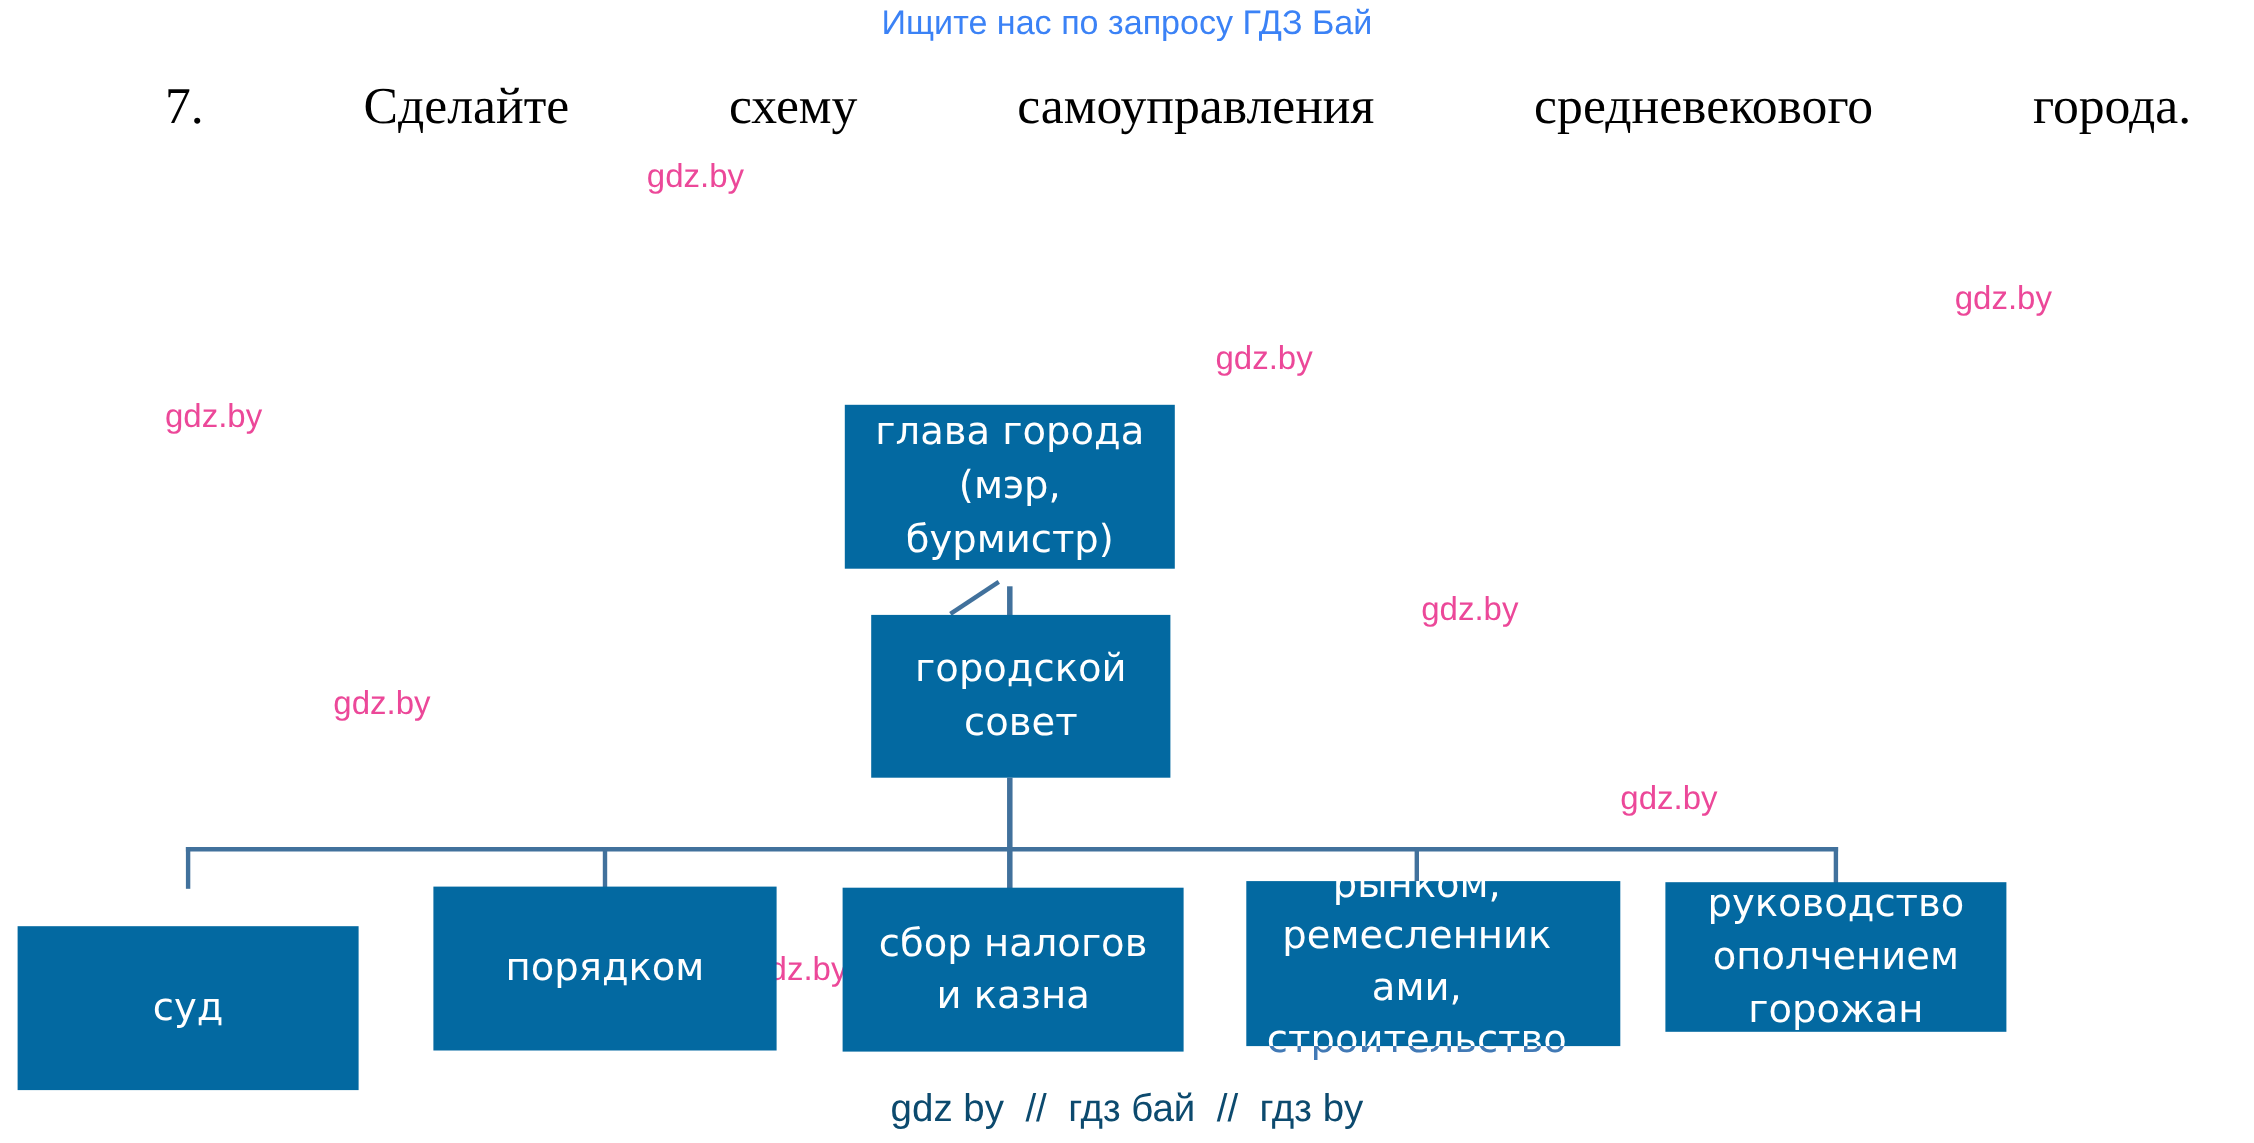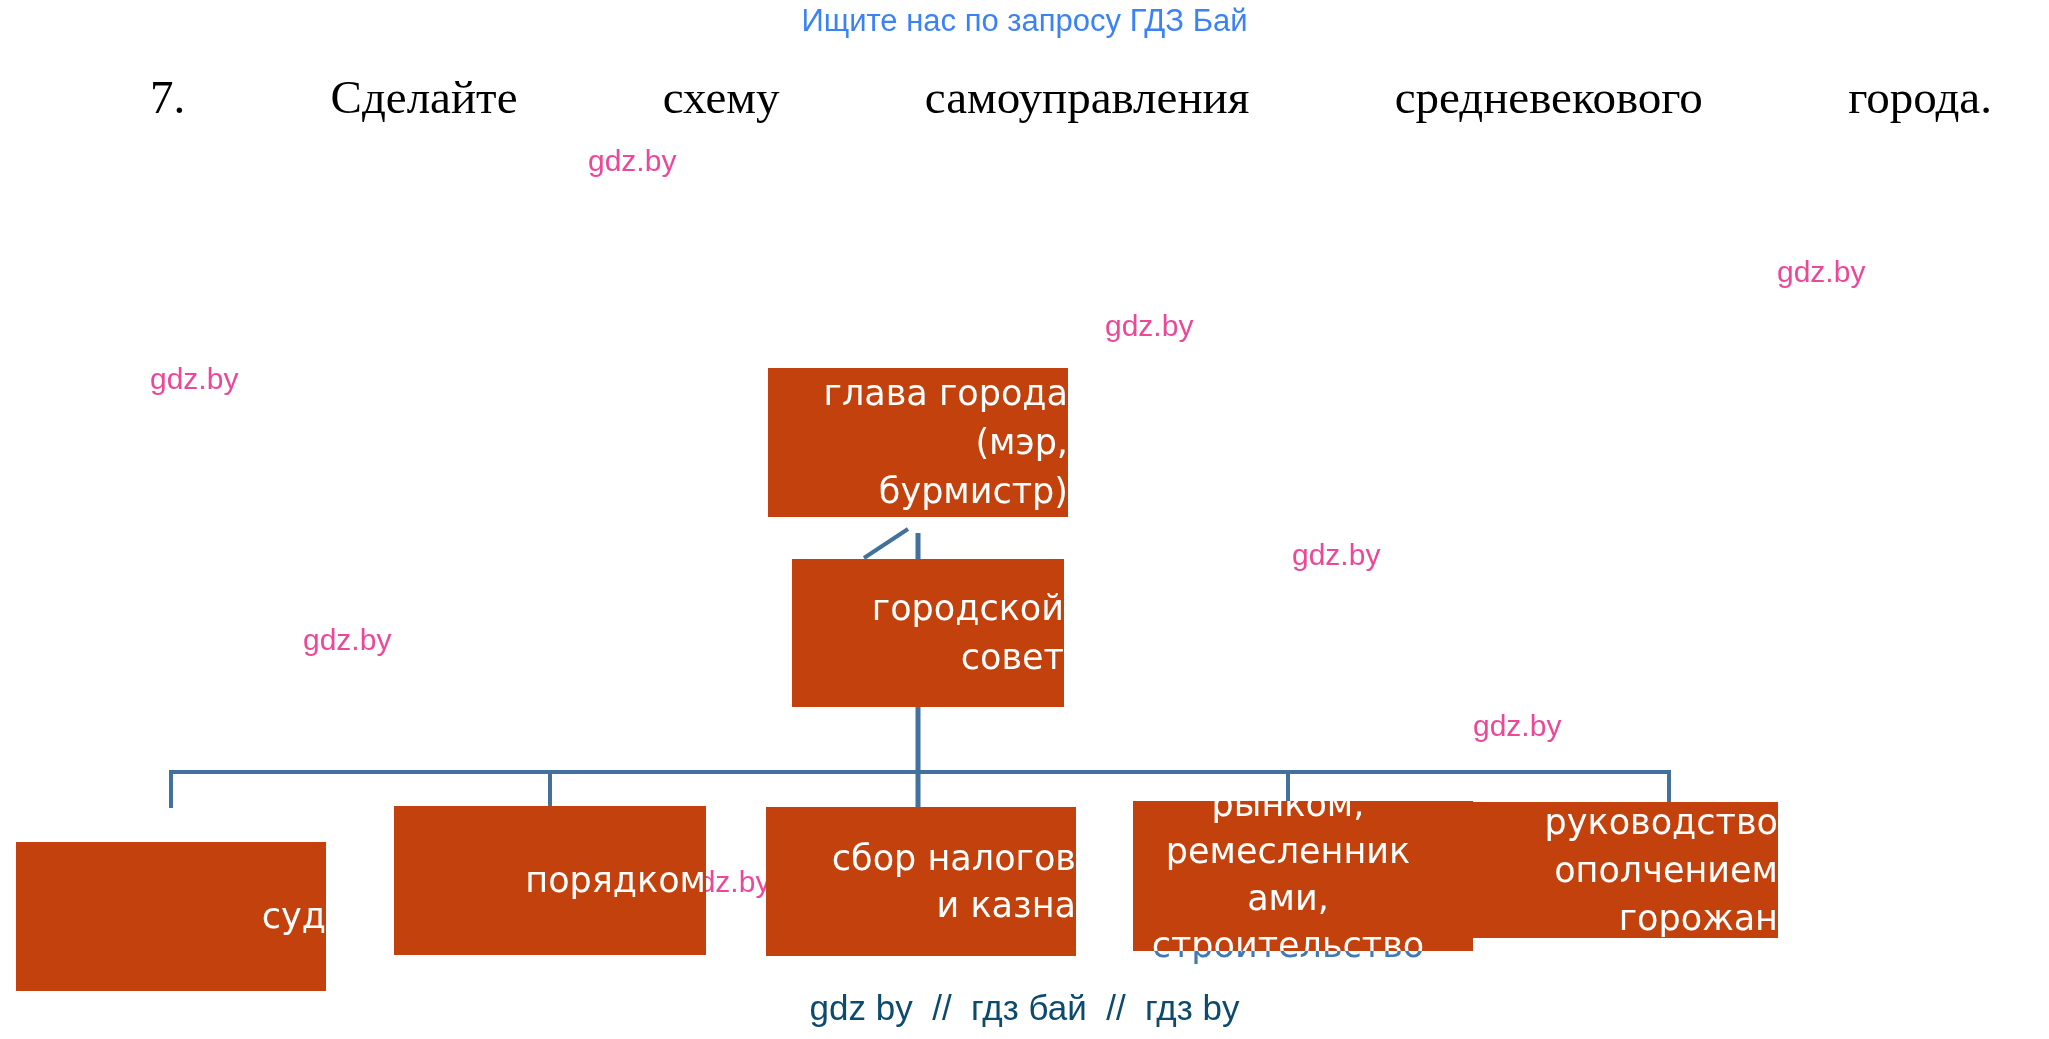--- a/index.html
+++ b/index.html
@@ -23,30 +23,30 @@
   .wm4{left:150px;top:362px;}
   .wm5{left:1292px;top:538px;}
   .wm6{left:303px;top:623px;}
   .wm7{left:1473px;top:709px;}
   .wm8{left:682px;top:865px;}
 
   
   .connectors{position:absolute;left:0;top:0;width:2049px;height:1039px;}
 
   
-  .box{position:absolute;background:#c2410c;color:#fff;display:flex;flex-direction:column;
-       justify-content:center;align-items:flex-end;text-align:center;
+  .box{position:absolute;background:#0369a1;color:#fff;display:flex;flex-direction:column;
+       justify-content:center;align-items:center;text-align:center;
        font-size:35px;line-height:47px;}
   .box span{display:block;}
   .nodeA{left:768px;top:368px;width:300px;height:149px;line-height:49px;}
   .nodeB{left:792px;top:559px;width:272px;height:148px;line-height:49px;}
   .c1{left:16px; top:806px;width:310px;height:149px;margin-top:36px;}
   .c2{left:394px;top:806px;width:312px;height:149px;}
   .c3{left:766px;top:807px;width:310px;height:149px;}
-  .c5{left:1468px;top:802px;width:310px;height:136px;line-height:48px;}
+  .c5{left:1514px;top:802px;width:310px;height:136px;line-height:48px;}
 
   
   .c4{left:1133px;top:801px;width:340px;height:150px;overflow:hidden;display:block;}
   .c4lines{position:absolute;left:0;top:-20px;width:310px;}
   .c4lines span{display:block;text-align:center;line-height:47px;}
   .c4clip{position:absolute;left:1133px;top:951px;width:310px;height:22px;overflow:hidden;}
   .c4clip-inner{margin-top:-29px;color:#4179b5;font-size:35px;line-height:47px;text-align:center;}
 
   
   .footer{position:absolute;top:988px;left:0;width:100%;text-align:center;white-space:pre;

